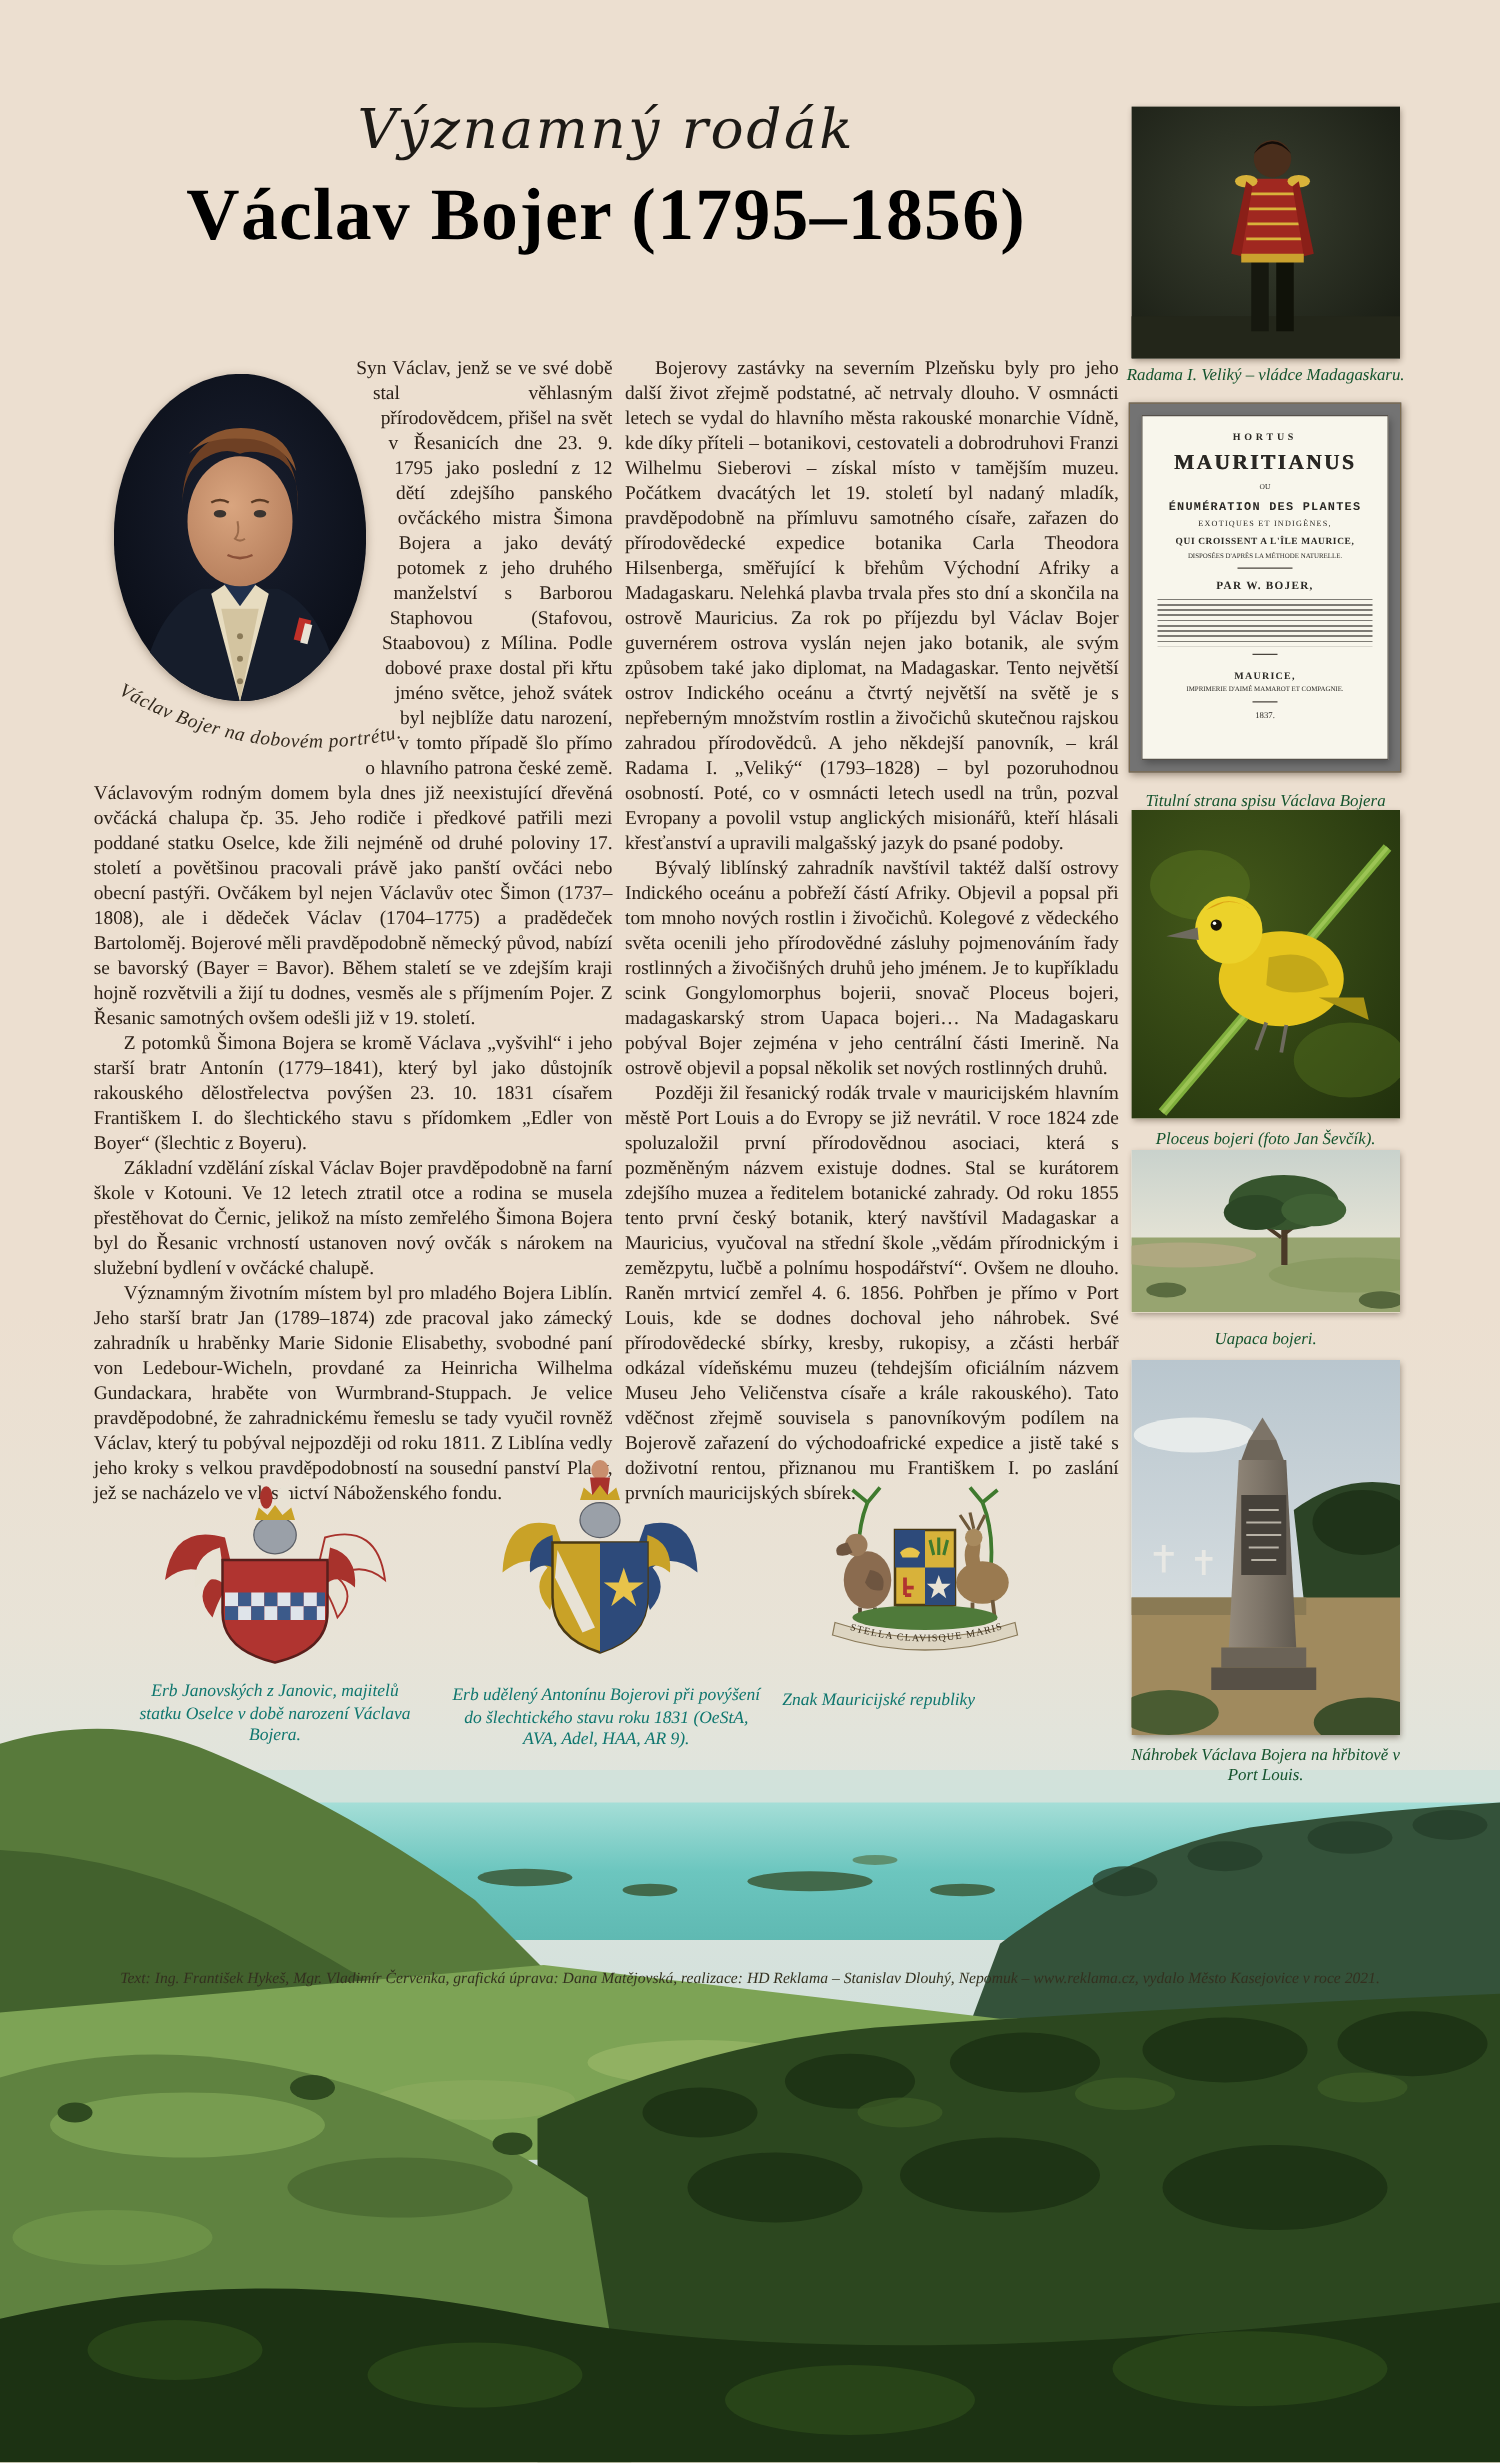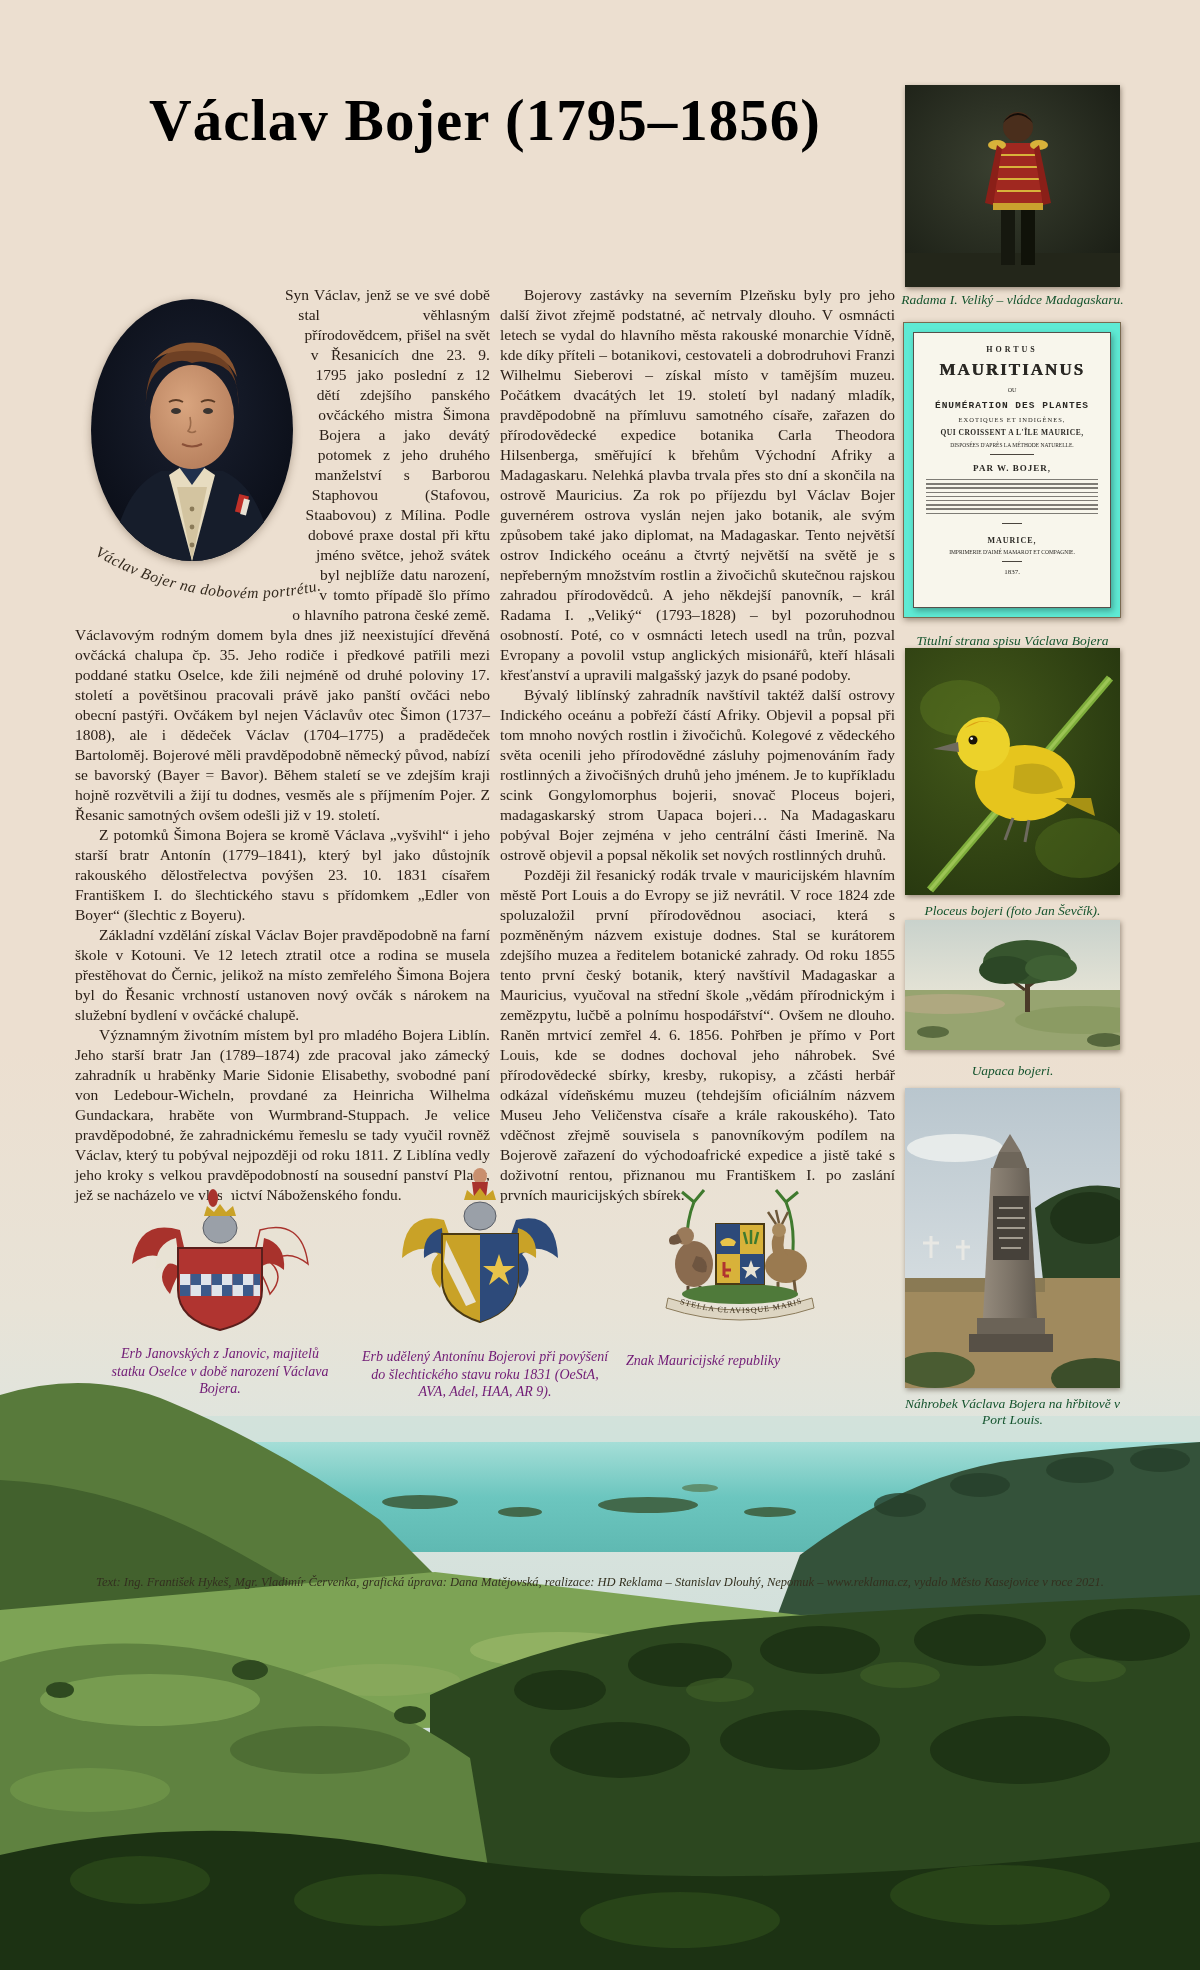--- a/index.html
+++ b/index.html
@@ -40,21 +40,21 @@
   .portrait svg{display:block;}
   .portrait-caption{left:2px;top:240px;width:320px;height:110px;pointer-events:none;}
   
   .side-img{left:905px;width:215px;box-shadow:1px 2px 5px rgba(50,35,20,.45);overflow:hidden;}
   .side-cap{
     left:895px;width:235px;text-align:center;
     font-style:italic;font-size:13.5px;line-height:16px;color:#14532d;
   }
   .book{
     left:903px;top:322px;width:218px;height:296px;box-sizing:border-box;
-    background:#5eead4;border:1px solid #7a6a50;padding:9px;
+    background:#737373;border:1px solid #7a6a50;padding:9px;
     box-shadow:1px 2px 6px rgba(50,35,20,.45);
   }
   .book-page{
     box-sizing:border-box;height:100%;background:#f8f6ec;border:1px solid#55504a;
     box-shadow:2px 3px 6px rgba(0,0,0,.3);text-align:center;color:#2a2824;
     padding-top:12px;
   }
   .bl{margin:0 6px;}
   .bl0{font-size:8px;font-weight:700;letter-spacing:3px;}
   .bl1{font-size:17px;font-weight:900;letter-spacing:2px;margin-top:6px;text-shadow:.5px 0 #2a2824;}
@@ -68,21 +68,21 @@
   .bl9{font-size:5.5px;margin-top:4px;}
   .bl10{font-size:7px;margin-top:6px;}
   .book-rule{width:44px;border-top:1px solid #4a453e;margin:6px auto 0;}
   .book-rule.small{width:20px;}
   .fineprint{
     height:38px;margin:6px 12px 0;
     background:repeating-linear-gradient(to bottom, rgba(45,42,38,.6) 0 1.4px, transparent 1.4px 4.2px);
   }
   
   .emb-cap{
-    text-align:center;font-style:italic;font-size:14px;line-height:17.5px;color:#701a75;
+    text-align:center;font-style:italic;font-size:14px;line-height:17.5px;color:#0f766e;
   }
   
   .landscape{left:0;top:1050px;width:1200px;height:920px;}
   .credits{
     left:40px;top:1575px;width:1120px;text-align:center;
     font-style:italic;font-size:12.5px;color:#33301f;
   }
 </style>
 </head>
 <body>
@@ -156,20 +156,21 @@
     <g fill="#284418">
       <ellipse cx="140" cy="830" rx="70" ry="24"></ellipse>
         <ellipse cx="380" cy="850" rx="86" ry="26"></ellipse>
       <ellipse cx="680" cy="870" rx="100" ry="28"></ellipse>
         <ellipse cx="1000" cy="845" rx="110" ry="30"></ellipse>
     </g>
   </svg>
 </div>
 
 <div class="abs header">
+  <div class="eyebrow">Významný rodák</div>
   <div class="title">Václav Bojer (1795–1856)</div>
 </div>
 
 <section class="abs col col-left">
   <div class="wrap-shape"></div>
 
   <div class="abs portrait">
     <svg width="202" height="262" viewBox="0 0 202 262">
       <defs>
         <radialGradient id="pbg" cx="0.5" cy="0.42" r="0.75">

